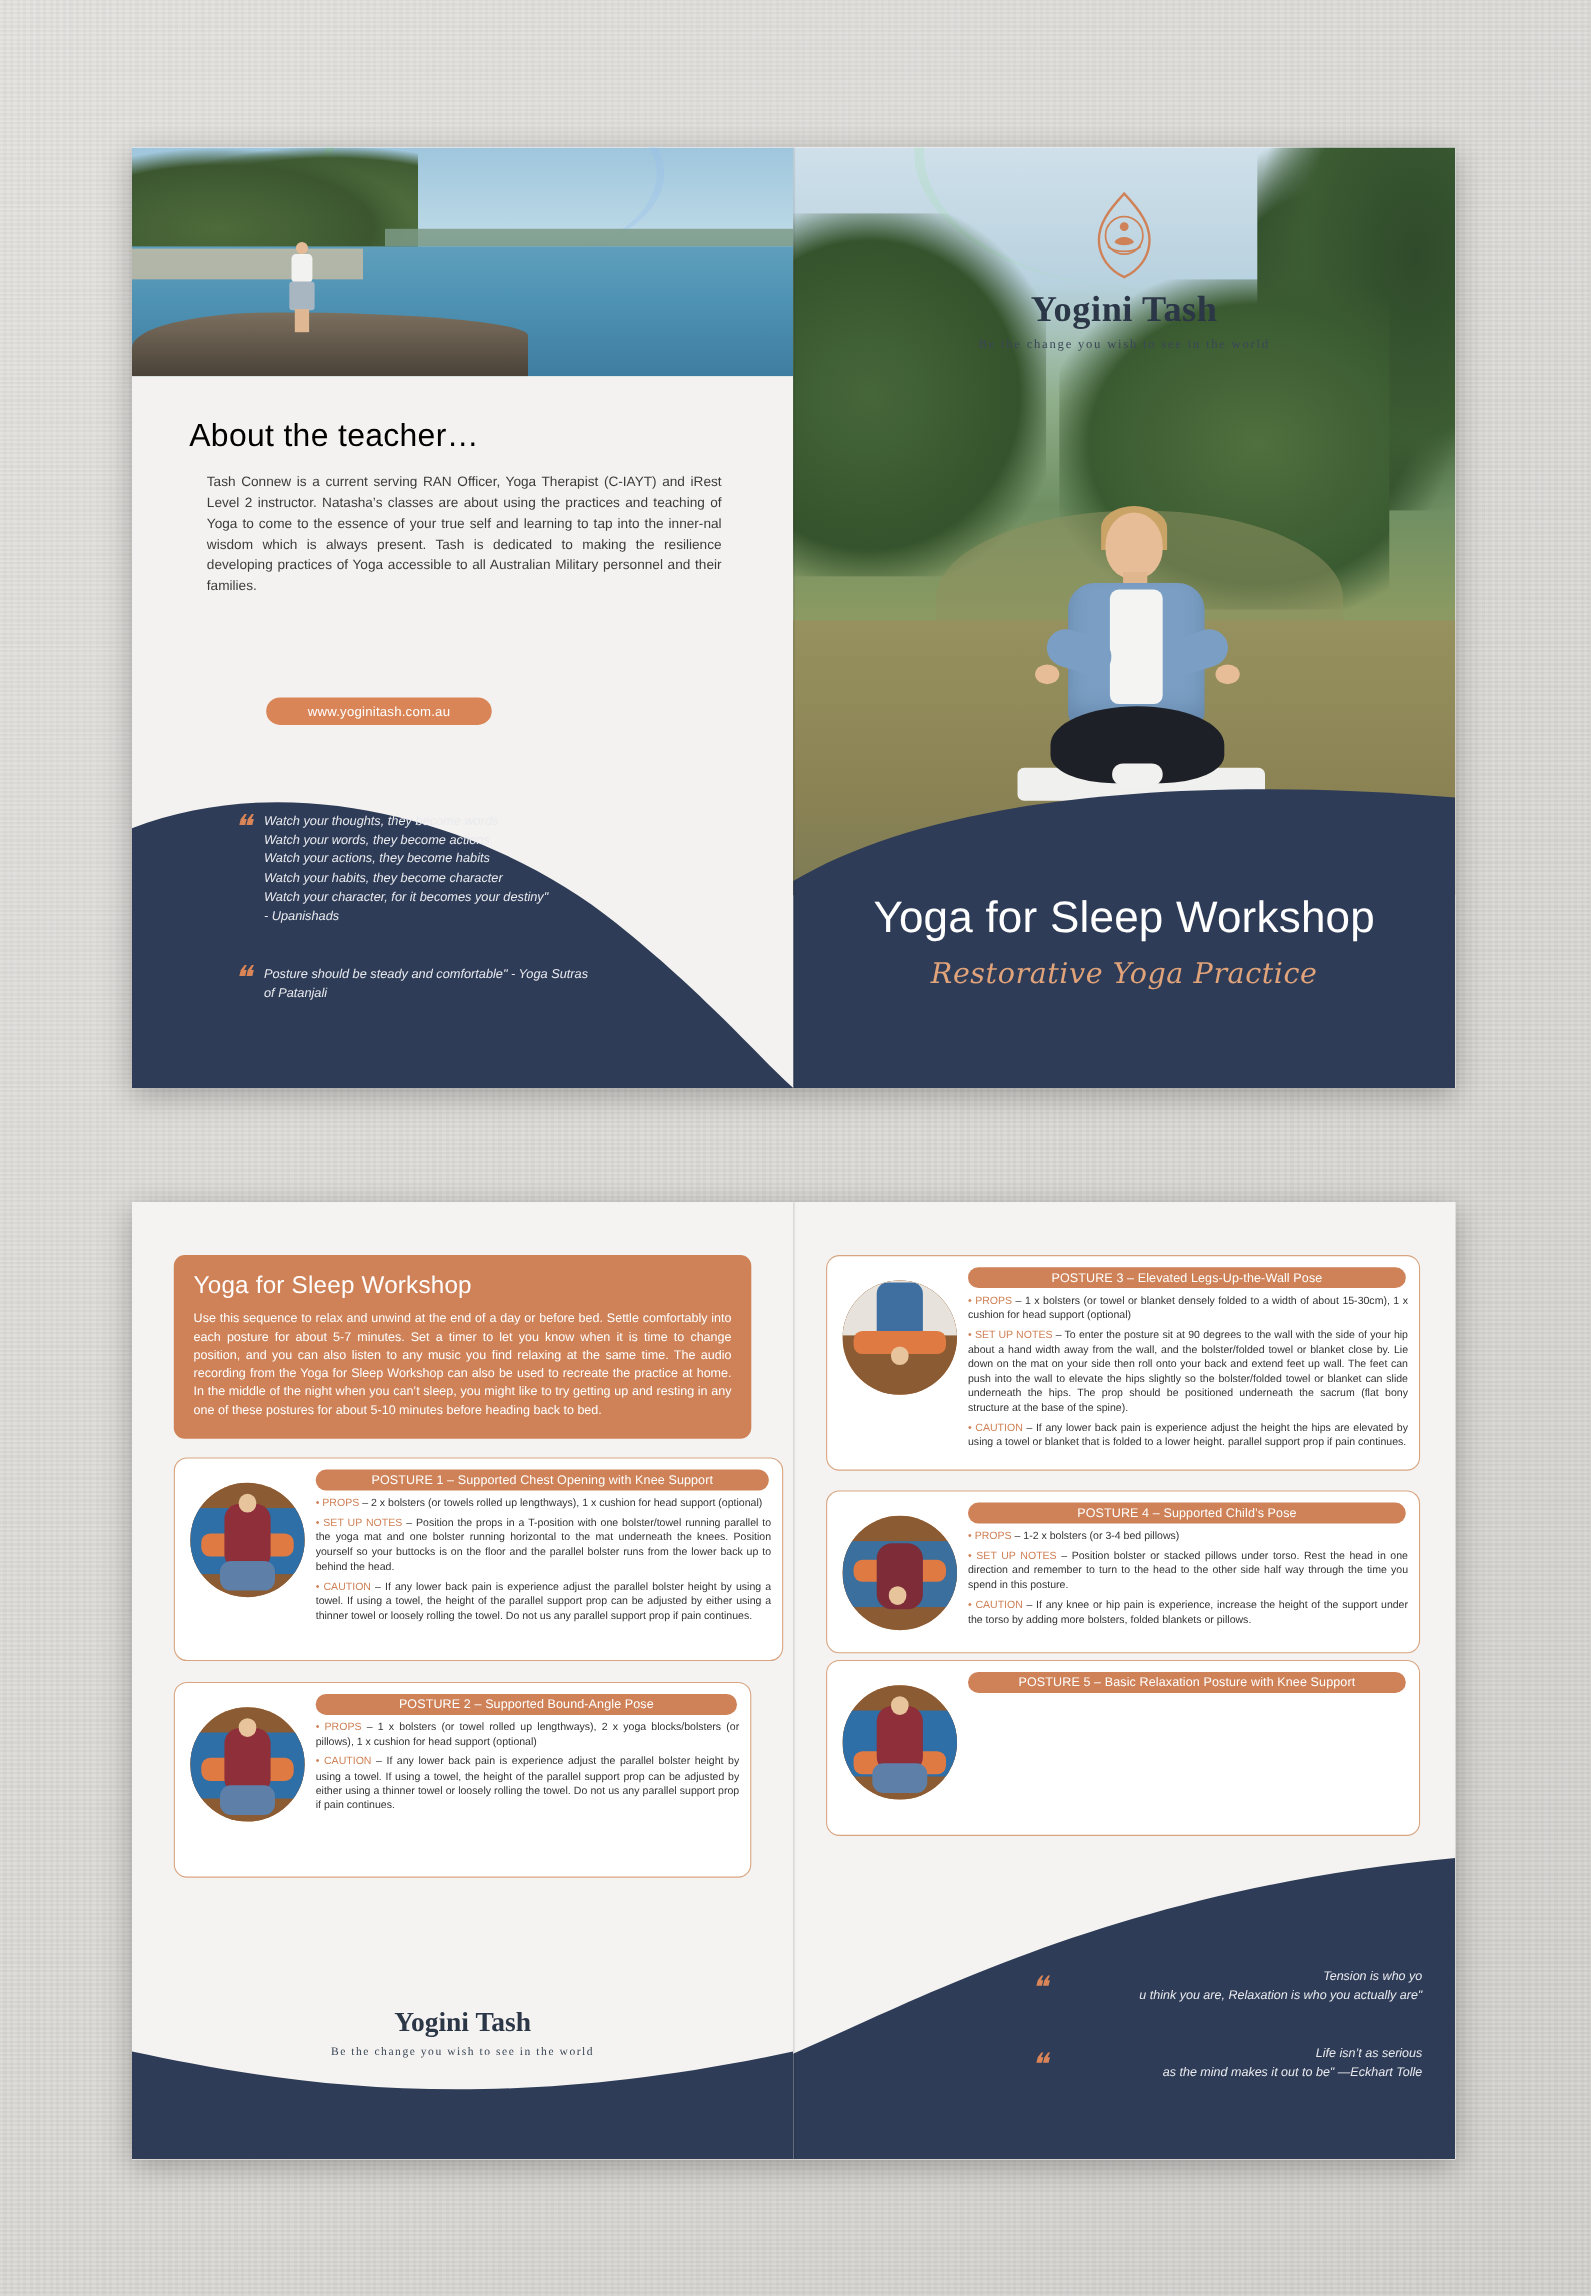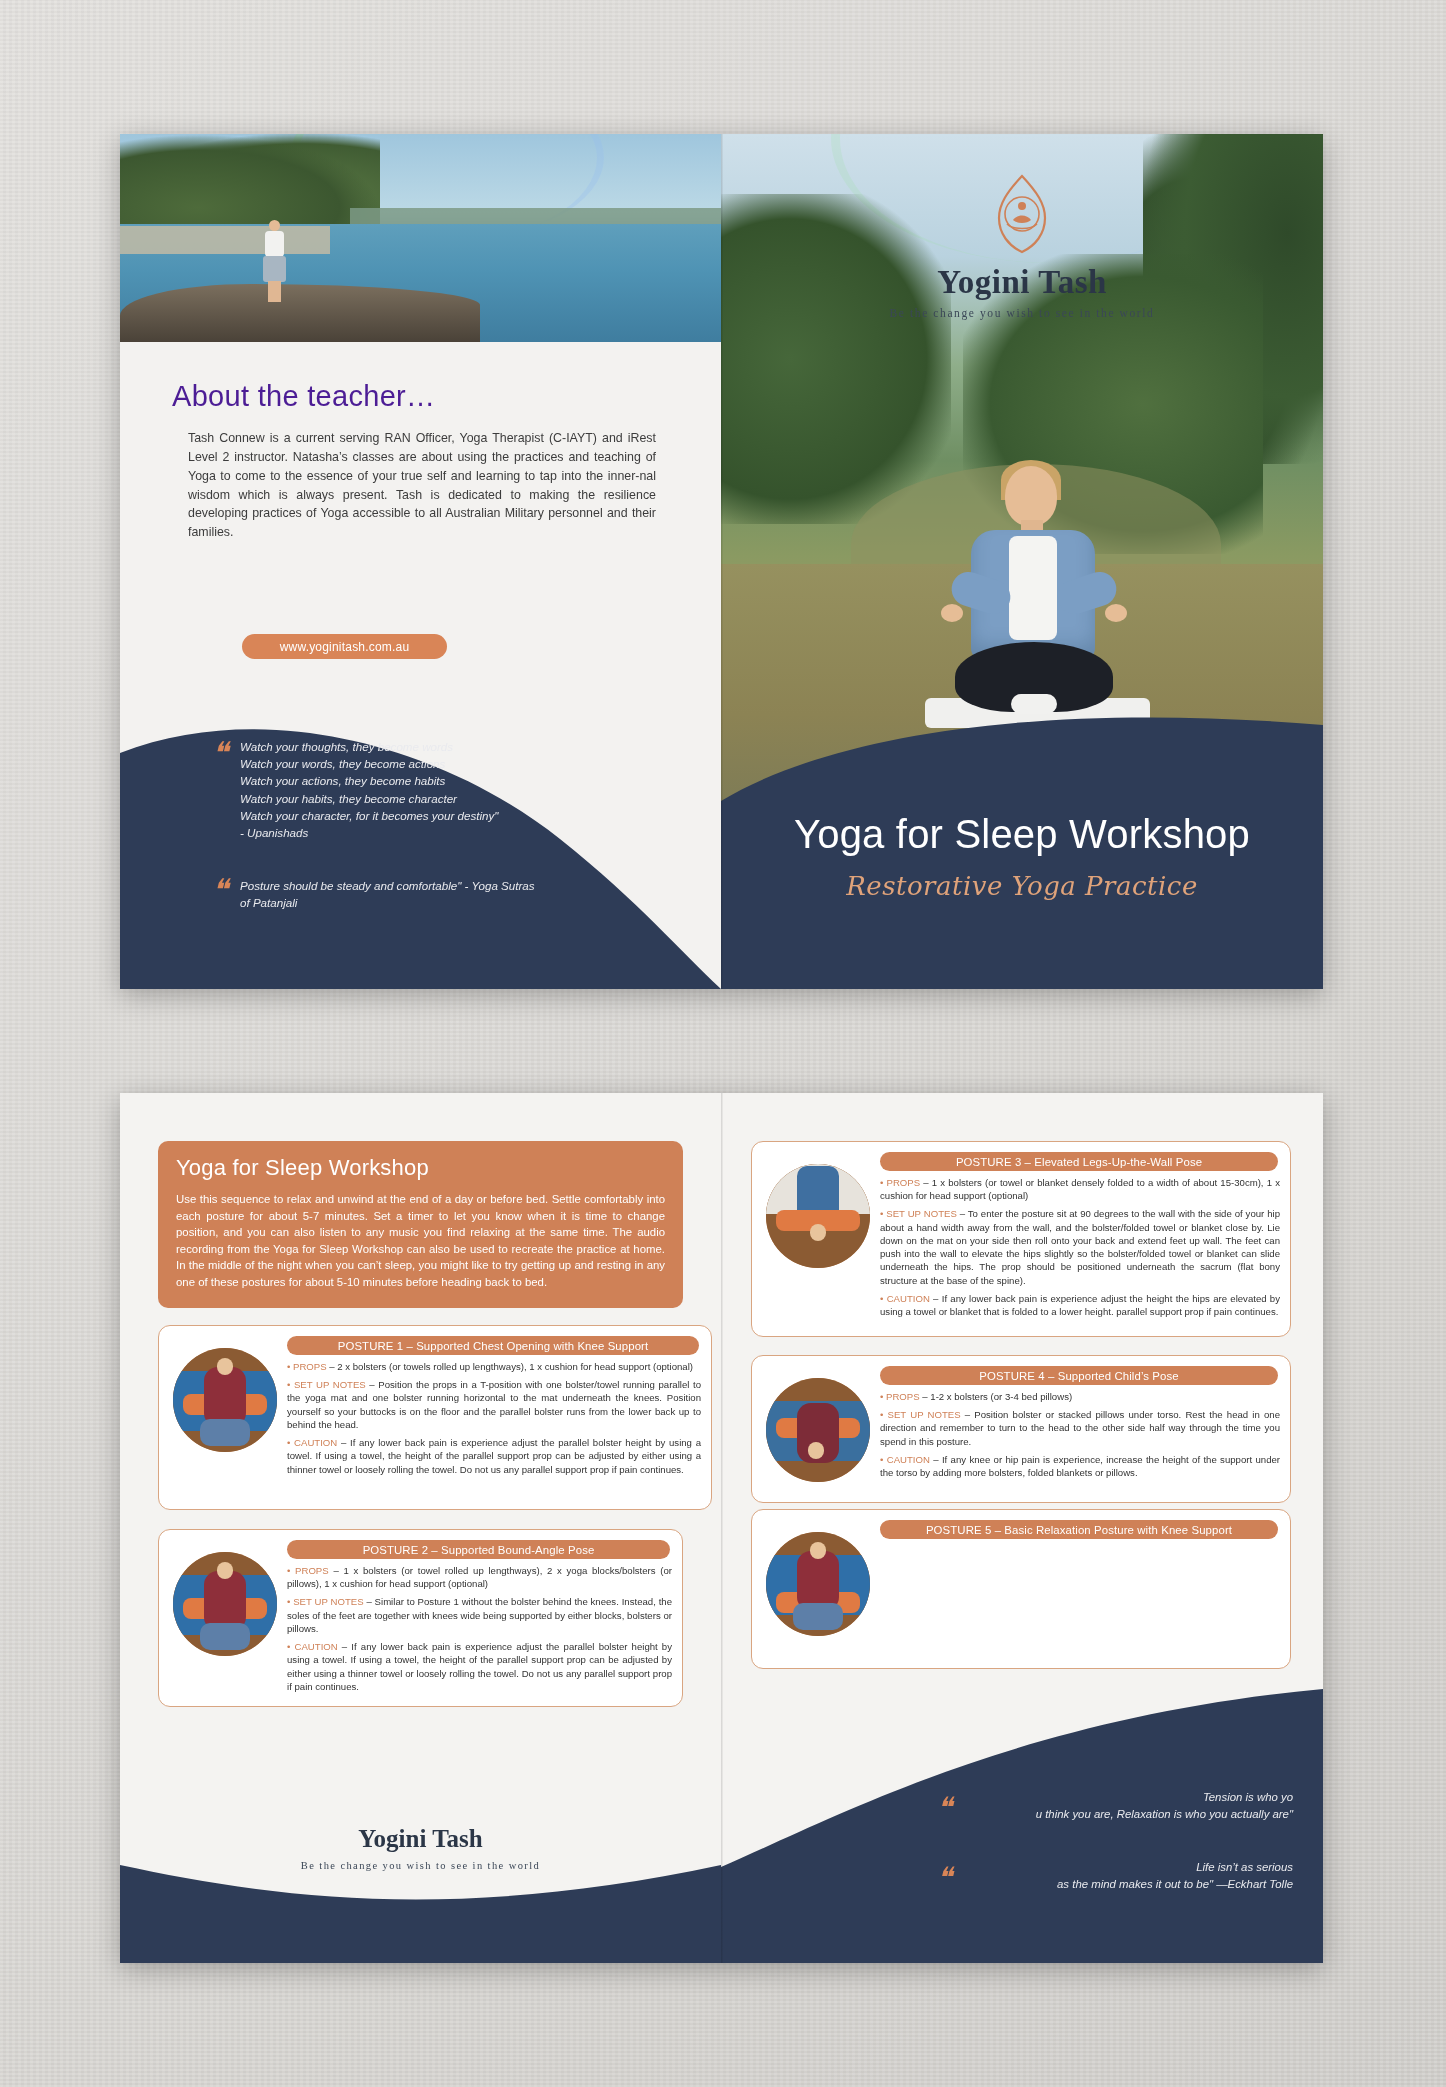--- a/index.html
+++ b/index.html
@@ -45,21 +45,21 @@
     border-top:7px solid rgba(255,180,90,.45);border-left:7px solid rgba(150,220,150,.30);
     border-right:7px solid rgba(150,190,240,.30);border-bottom:none;}
   .beach .person{position:absolute;left:140px;top:86px;width:28px;height:82px;}
   .beach .person .head{position:absolute;left:9px;top:0;width:11px;height:11px;border-radius:50%;background:#e4bb96;}
   .beach .person .top{position:absolute;left:5px;top:11px;width:19px;height:26px;background:#f2f2f0;border-radius:4px;}
   .beach .person .skirt{position:absolute;left:3px;top:36px;width:23px;height:26px;background:#a8b6c2;border-radius:3px;}
   .beach .person .legs{position:absolute;left:8px;top:61px;width:13px;height:21px;background:#e0b793;}
 
   
   .about{position:absolute;left:52px;top:246px;width:500px;}
-  .about h2{margin:0 0 12px 0;font-size:29px;font-weight:400;color:#4c1d95;letter-spacing:.3px;}
+  .about h2{margin:0 0 12px 0;font-size:29px;font-weight:400;color:#000000;letter-spacing:.3px;}
   .about p{margin:16px;font-size:12.4px;line-height:1.52;color:#3c3c3c;text-align:justify;}
   .urlpill{position:absolute;left:122px;top:500px;width:205px;height:25px;border-radius:13px;background:#d98557;
     display:flex;align-items:center;justify-content:center;color:#fff;font-size:12px;letter-spacing:.2px;}
 
   
   .navywaveL{position:absolute;left:0;bottom:0;width:601px;height:300px;overflow:hidden;}
   .navywaveL svg{display:block;}
   .quotes{position:absolute;left:120px;bottom:148px;width:330px;color:#e9eaee;font-size:11.6px;font-style:italic;line-height:1.48;}
   .quotes .qm{color:#d98557;font-size:30px;font-family:"Liberation Serif",serif;line-height:.6;position:absolute;left:-28px;top:6px;}
   .quotes2{position:absolute;left:120px;bottom:78px;width:300px;color:#e9eaee;font-size:11.6px;font-style:italic;line-height:1.48;}
@@ -285,21 +285,20 @@
             <div class="mat"></div>
             <div class="bolster"></div>
             <div class="body"></div>
             <div class="headc"></div>
             <div class="legs"></div>
           </div>
       </div>
       <div class="title">POSTURE 2 – Supported Bound-Angle Pose</div>
       <div class="body">
         <p><span class="bullet">•</span> <span class="lbl">PROPS</span><span> – 1 x bolsters (or towel rolled up lengthways), 2 x yoga blocks/bolsters (or pillows), 1 x cushion for head support (optional)</span></p>
-        <p><span class="bullet">•</span> <span class="lbl">SET UP NOTES</span><span> – Similar to Posture 1 without the bolster behind the knees. Instead, the soles of the feet are together with knees wide being supported by either blocks, bolsters or pillows.</span></p>
         <p><span class="bullet">•</span> <span class="lbl">CAUTION</span><span> – If any lower back pain is experience adjust the parallel bolster height by using a towel. If using a towel, the height of the parallel support prop can be adjusted by either using a thinner towel or loosely rolling the towel. Do not us any parallel support prop if pain continues.</span></p>
       </div>
     </div>
 
     <div class="brandFoot">
       <div class="b1">Yogini Tash</div>
       <div class="b2">Be the change you wish to see in the world</div>
     </div>
 
     <div class="navywaveL" style="height:190px">

